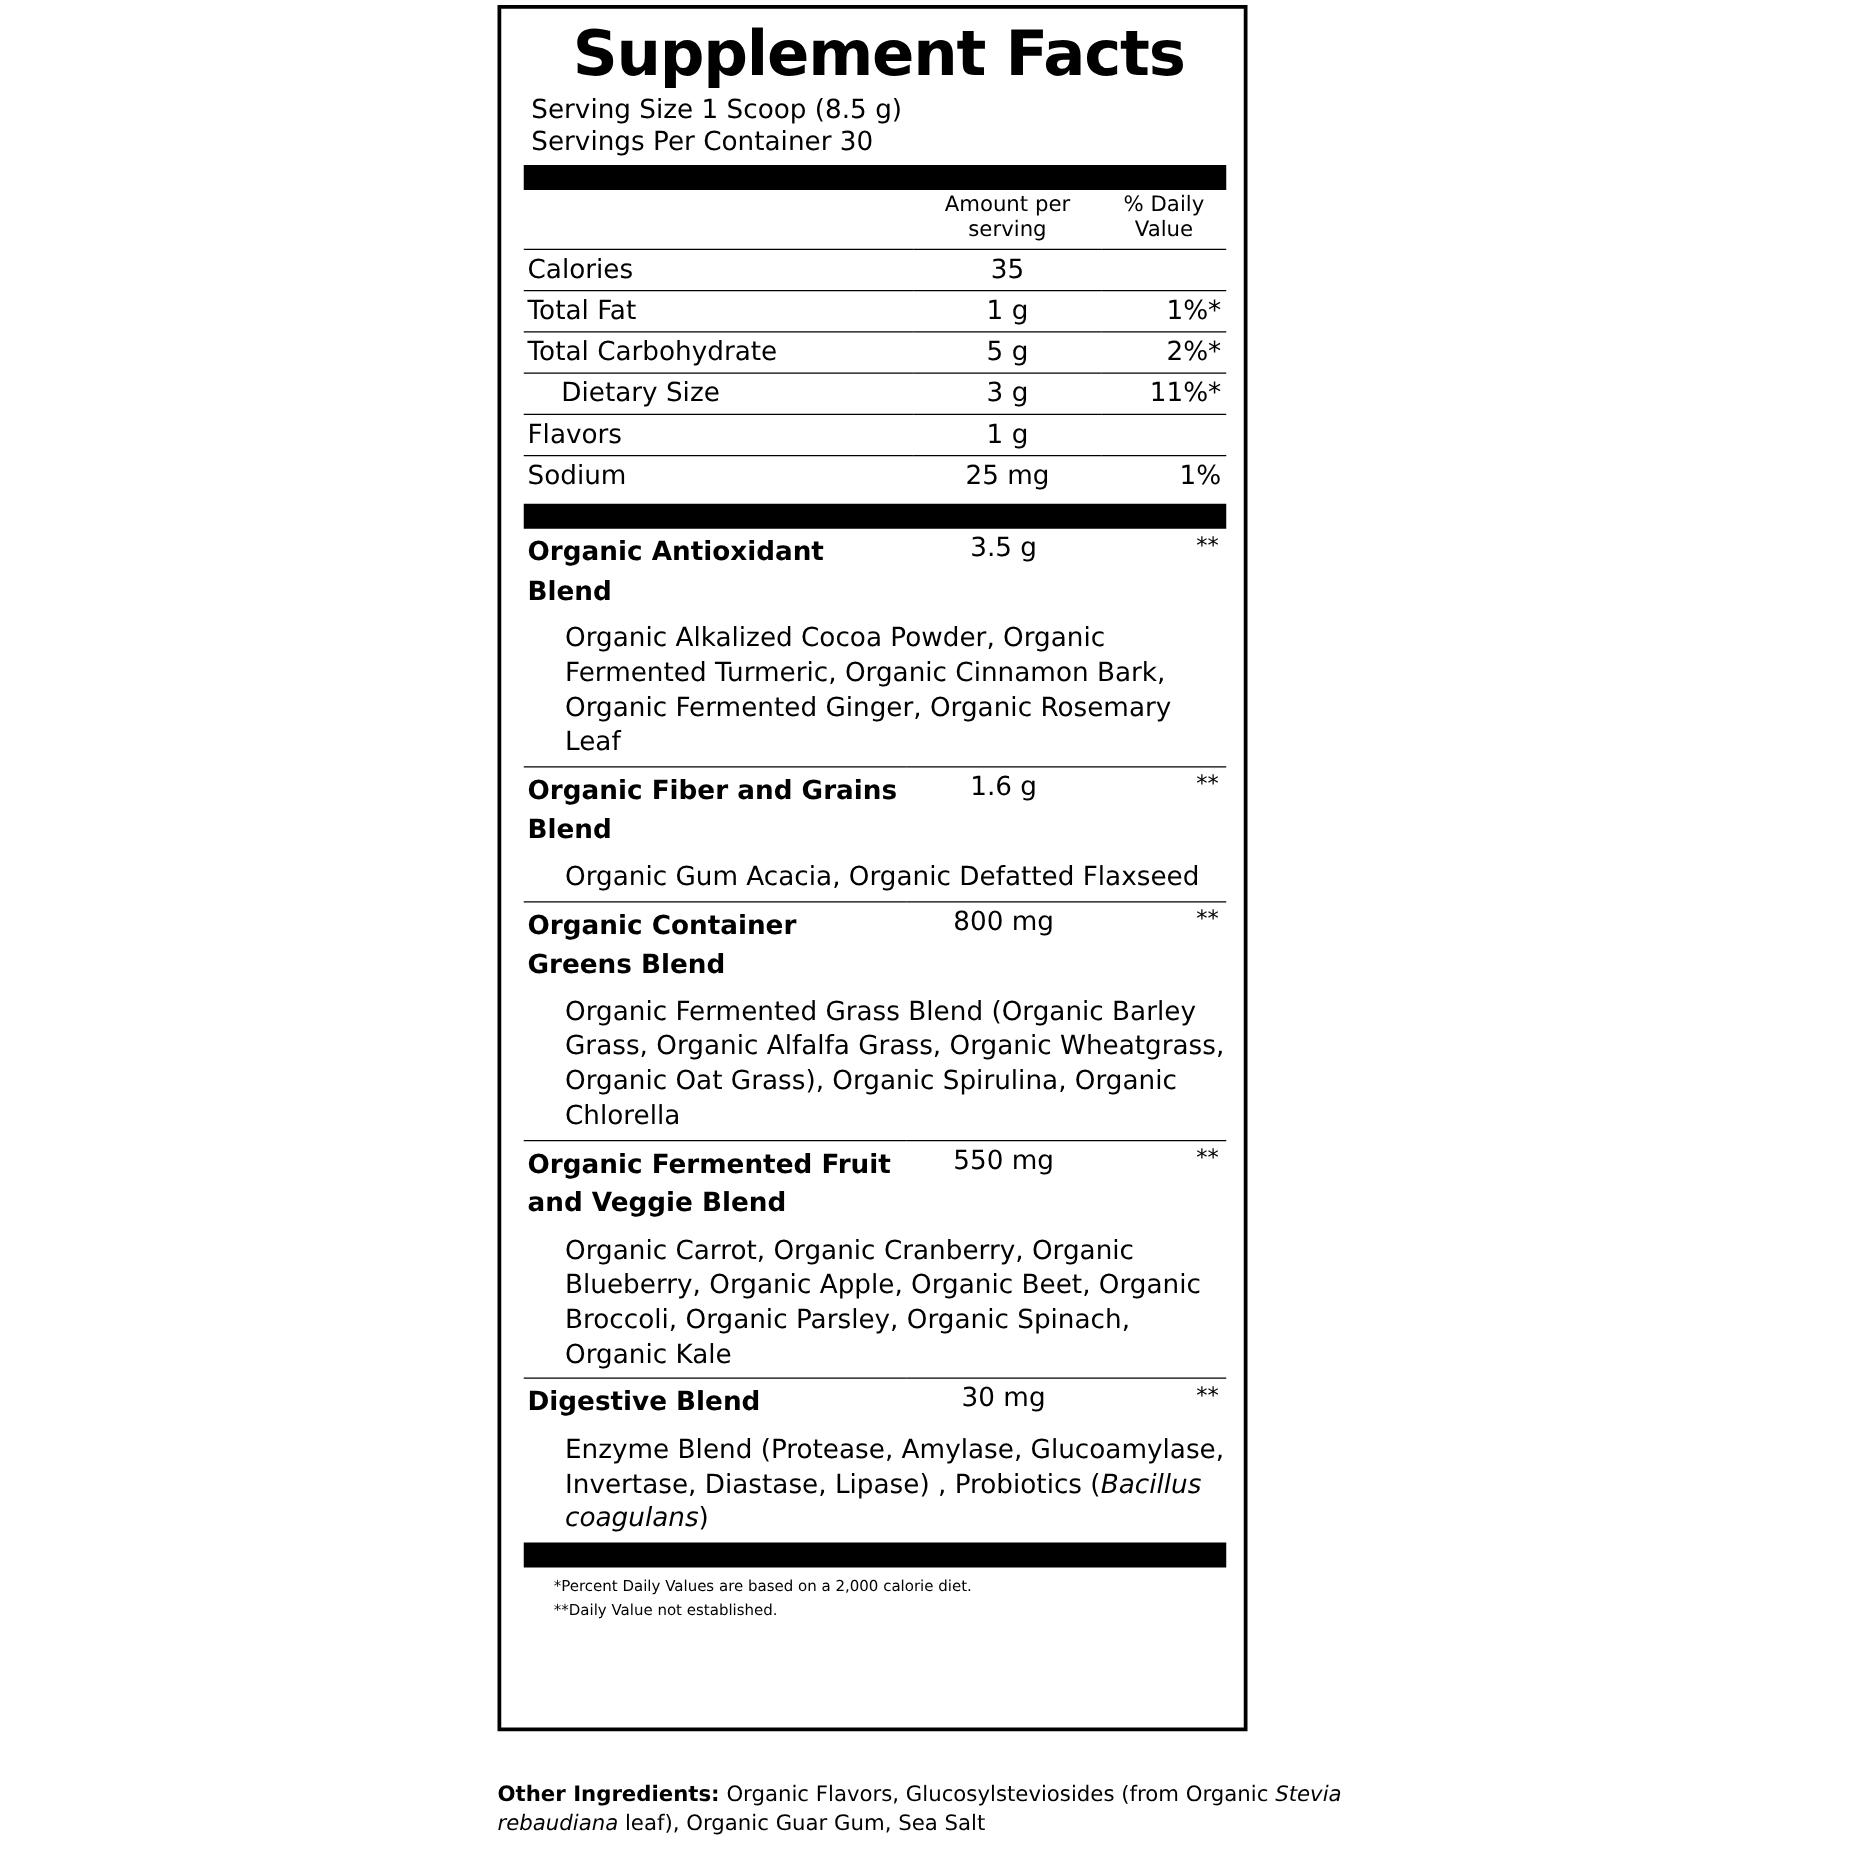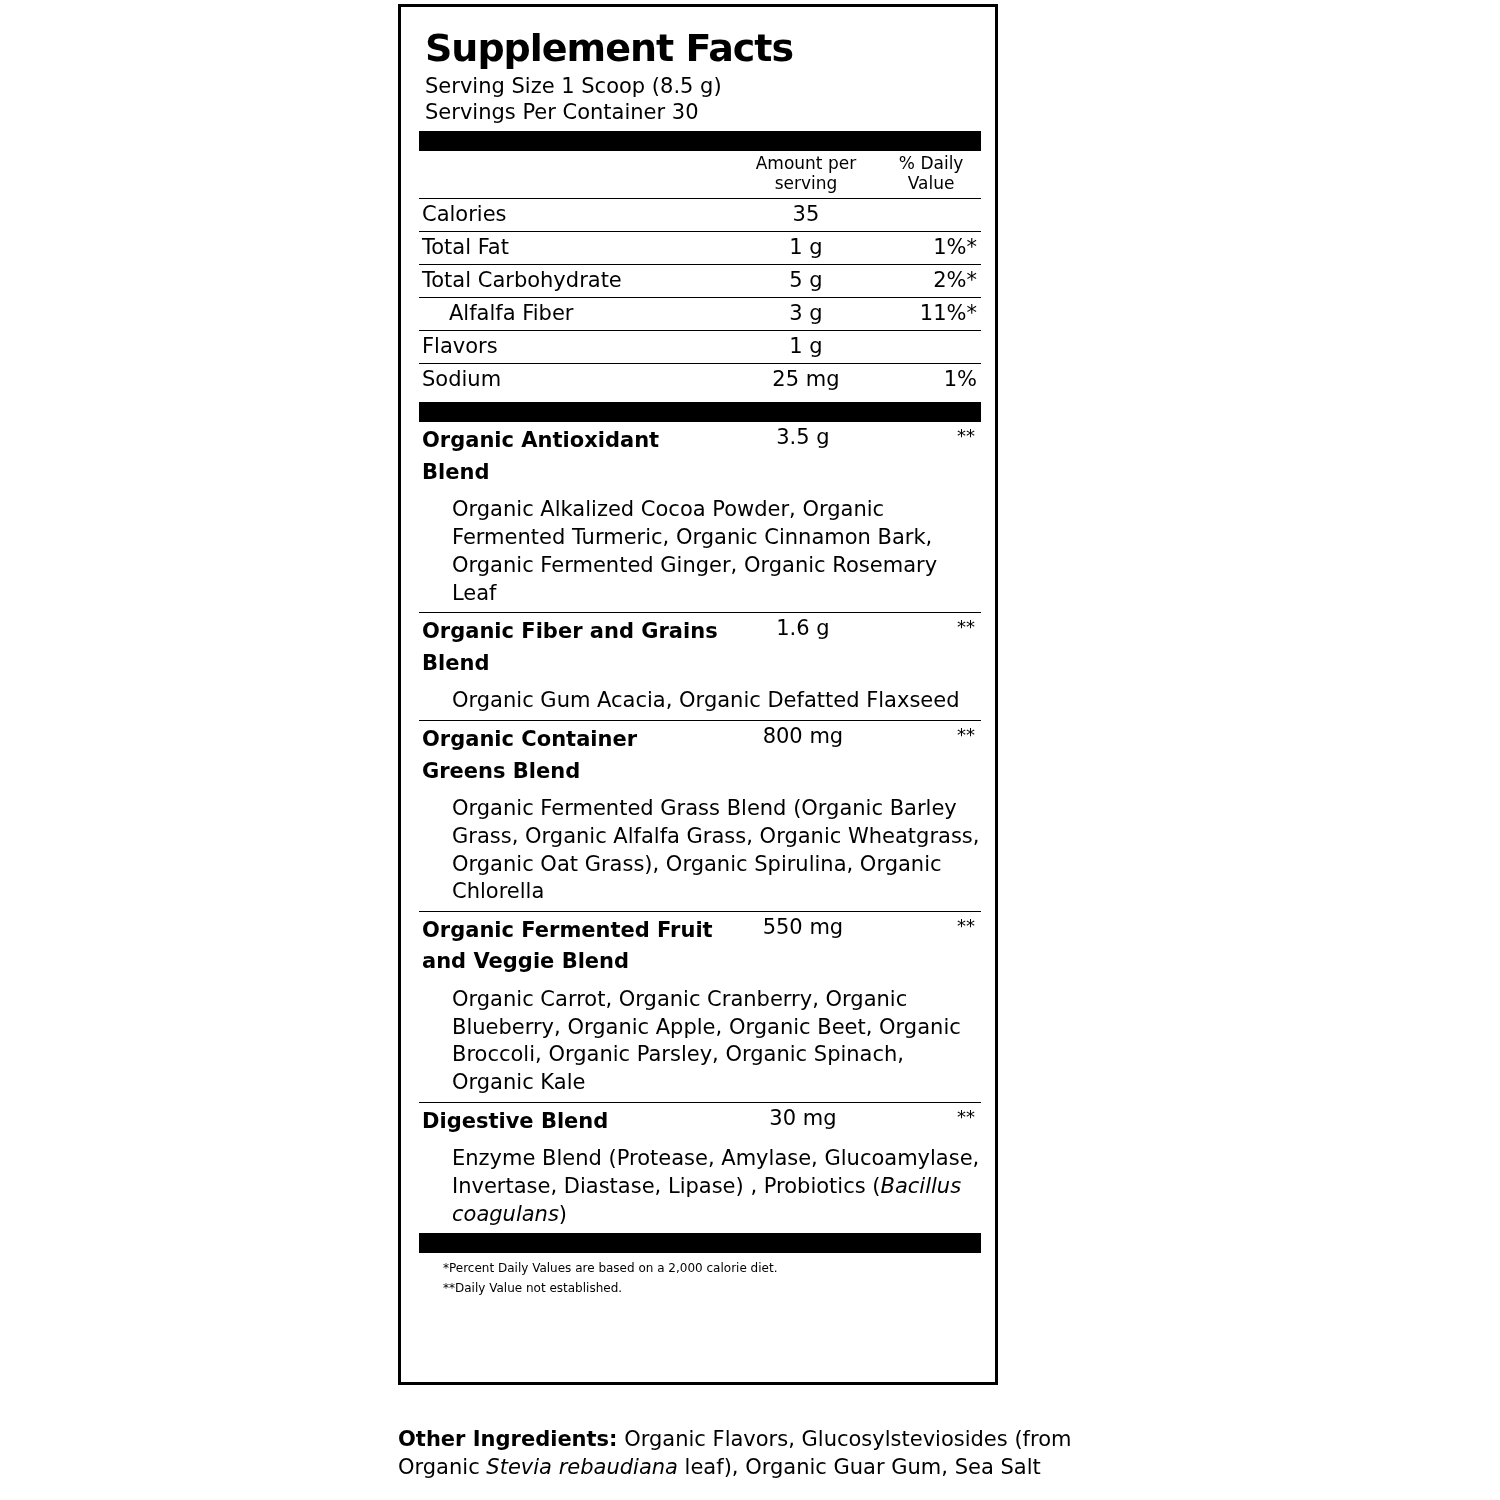--- a/index.html
+++ b/index.html
@@ -28,25 +28,26 @@
   }
 
   .inner {
     position: absolute;
     left: 18px;
     top: 10px;
     width: 562px;
   }
 
   .title {
-    font-size: 38px;
+    font-size: 50px;
     font-weight: bold;
     letter-spacing: -1px;
     line-height: 1.05;
-    margin: 12px 0 4px 6px;
+    margin: 0 0 4px 6px;
+    text-align: center;
   }
 
   .serving-line {
     font-size: 21px;
     line-height: 1.25;
     margin-left: 6px;
     white-space: nowrap;
   }
 
   .bar-thick {
@@ -115,21 +116,21 @@
     line-height: 1.45;
     margin-left: 24px;
     padding-top: 7px;
   }
 
   .other-ing {
     position: absolute;
     left: 398px;
     top: 1425px;
     width: 700px;
-    font-size: 21px;
+    font-size: 17px;
     line-height: 1.35;
   }
   .other-ing b { font-weight: bold; }
   i { font-style: italic; }
 </style>
 </head>
 <body>
 
 <div class="panel">
   <div class="inner">
@@ -167,21 +168,21 @@
           <td class="col-dv">1%*</td>
         </tr>
 
         <tr class="row-line">
           <td class="col-name">Total Carbohydrate</td>
           <td class="col-amt">5 g</td>
           <td class="col-dv">2%*</td>
         </tr>
 
         <tr class="row-line">
-          <td class="col-name indent">Alfalfa Fiber</td>
+          <td class="col-name indent">Dietary Size</td>
           <td class="col-amt">3 g</td>
           <td class="col-dv">11%*</td>
         </tr>
 
         <tr class="row-line">
           <td class="col-name">Flavors</td>
           <td class="col-amt">1 g</td>
           <td class="col-dv"></td>
         </tr>
 

